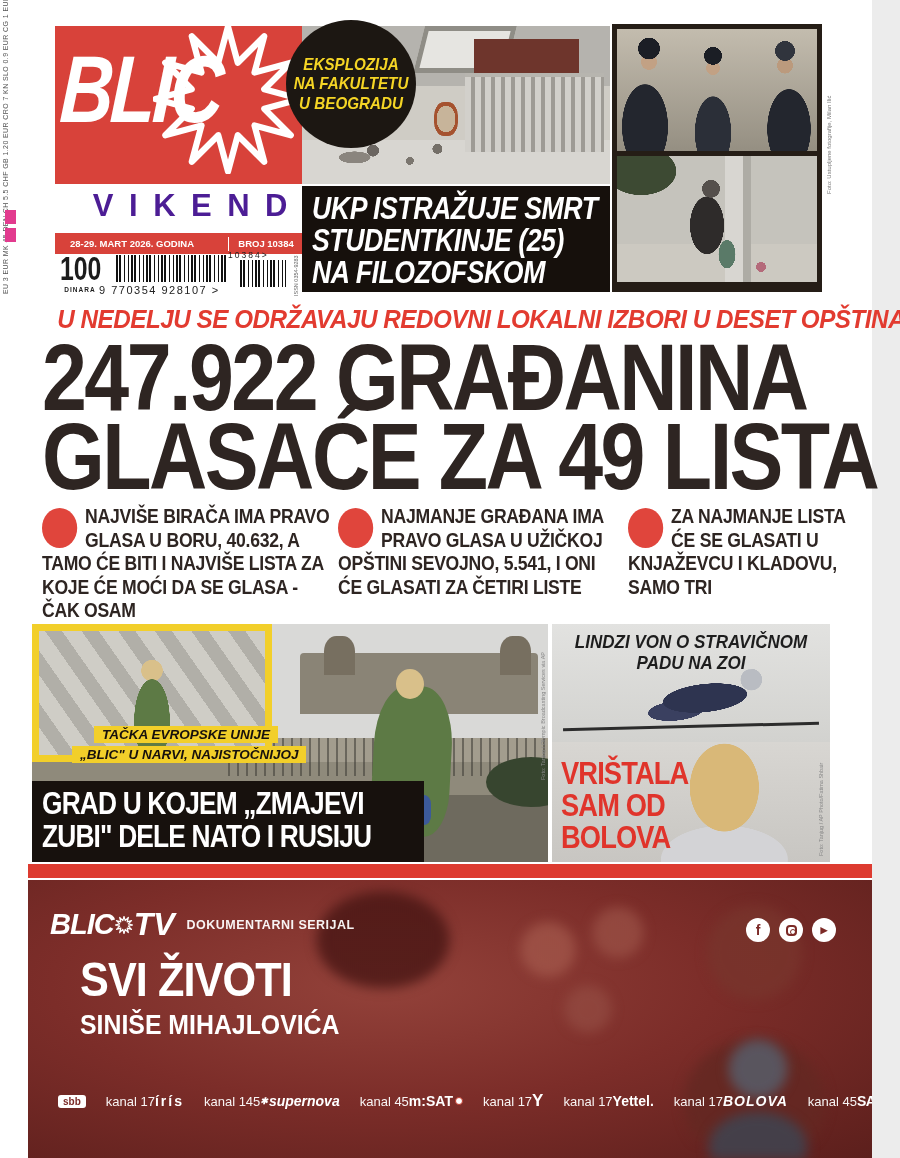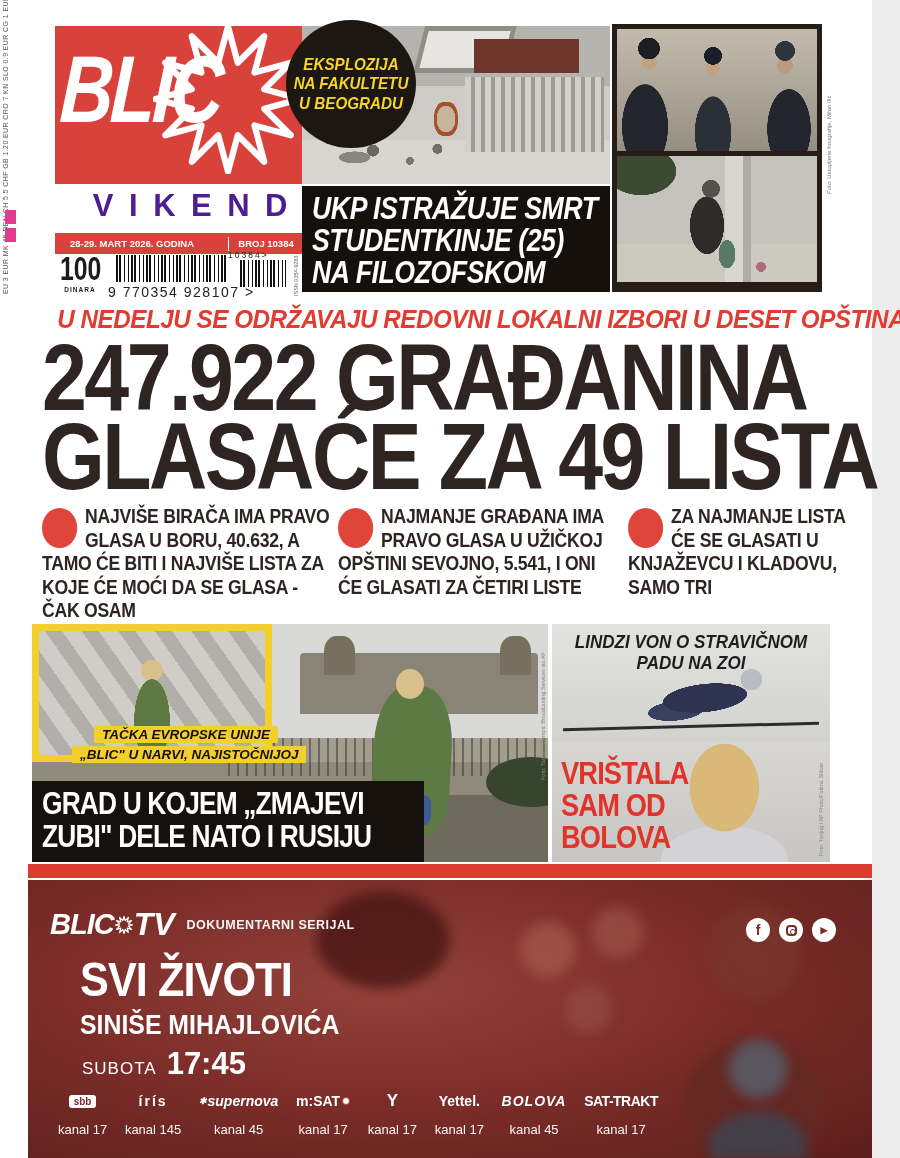--- a/index.html
+++ b/index.html
@@ -20,21 +20,21 @@
   #logo-text { position:absolute; left:8px; top:16px; font-size:95px; font-weight:900; font-style:italic; color:#fff; transform:scaleX(.78) skewX(-4deg); transform-origin:0 0; letter-spacing:-4px; line-height:1; }
   #edition { left:55px; top:188px; width:248px; text-align:right; font-size:31px; font-weight:700; color:#4c1d95; letter-spacing:.5em; text-indent:.5em; }
   #date-bar { left:55px; top:233px; width:248px; height:21px; background:#d8423a; display:flex; align-items:center; color:#fff; font-size:9.5px; font-weight:700; }
   #date-bar .dleft { flex:1; padding-left:15px; }
   #date-bar .dsep { width:1px; height:14px; background:#fff; }
   #date-bar .dright { width:74px; text-align:center; }
   #price-num { left:60px; top:254px; width:48px; text-align:center; font-size:31px; font-weight:900; color:#1c1c1c; transform:scale(.8,1.05); transform-origin:0 0; line-height:.95; }
   #price-unit { left:60px; top:286px; width:40px; text-align:center; font-size:6.5px; font-weight:700; color:#1c1c1c; letter-spacing:1px; }
   .barcode { background:repeating-linear-gradient(90deg,#111 0 2px,#fff 2px 3px,#111 3px 5px,#fff 5px 8px,#111 8px 9px,#fff 9px 12px,#111 12px 13px,#fff 13px 15px); }
   #barcode-main { left:116px; top:255px; width:112px; height:27px; }
-  #barcode-digits { left:108px; top:284px; font-size:14px; letter-spacing:1.5px; color:#222; }
+  #barcode-digits { left:99px; top:284px; font-size:11px; letter-spacing:1.5px; color:#222; }
   #barcode-addon-num { left:228px; top:250px; font-size:8.5px; letter-spacing:2px; color:#222; }
   #barcode-addon { left:240px; top:260px; width:46px; height:27px; }
   #issn { left:293px; top:250px; height:46px; writing-mode:vertical-rl; transform:rotate(180deg); font-size:5.5px; color:#666; }
 
   
   #explosion-photo { left:302px; top:26px; width:308px; height:158px; background:linear-gradient(#b5b3ae 0 38%, #cfccc5 38% 72%, #d8d6d1 72%); overflow:hidden; }
   #expl-window { position:absolute; left:38%; top:0; width:30%; height:30%; background:#e6e5e1; border:5px solid #8f8d86; transform:skewX(-14deg); }
   #expl-panel { position:absolute; left:56%; top:8%; width:34%; height:36%; background:#6e352c; }
   #expl-radiator { position:absolute; left:53%; top:30%; width:45%; height:50%; background:repeating-linear-gradient(90deg,#d2d0cb 0 6px,#9e9b95 6px 10px); border-top:4px solid #b7b5af; }
   #expl-debris { position:absolute; left:8%; top:70%; width:60%; height:22%; background:
@@ -123,21 +123,21 @@
   #tv-subtitle { position:absolute; left:52px; top:130px; font-size:27px; font-weight:800; white-space:nowrap; transform:scaleX(.92); transform-origin:0 0; }
   #tv-schedule { position:absolute; left:54px; top:166px; display:flex; align-items:baseline; gap:10px; }
   #tv-day { font-size:17px; font-weight:400; letter-spacing:1px; }
   #tv-time { font-size:31px; font-weight:800; }
   #tv-social { position:absolute; left:718px; top:38px; display:flex; gap:9px; }
   .soc { width:24px; height:24px; border-radius:50%; background:#fff; color:#7c2a27; display:flex; align-items:center; justify-content:center; font-weight:900; font-size:14px; }
   .soc .ig-ring { width:11px; height:11px; border:2px solid #7c2a27; border-radius:4px; position:relative; }
   .soc .ig-ring::after { content:""; position:absolute; left:2.5px; top:2.5px; width:4px; height:4px; border:1.5px solid #7c2a27; border-radius:50%; }
   .soc .yt { font-size:9px; }
   #tv-channels { position:absolute; left:30px; top:212px; width:600px; display:flex; justify-content:space-between; align-items:flex-end; text-align:center; }
-  .channel { display:flex; flex-direction:column; align-items:center; gap:12px; }
+  .channel { display:flex; flex-direction:row; align-items:center; gap:20px; }
   .ch-logo { font-size:14px; font-weight:700; height:18px; display:flex; align-items:center; white-space:nowrap; }
   .ch-kanal { font-size:13px; font-weight:400; opacity:.95; white-space:nowrap; }
   .ch-box { background:#fff; color:#7c2a27; border-radius:3px; padding:1px 5px; font-size:10px; font-weight:800; }
   .ch-italic { font-style:italic; }
   .msat-badge { display:inline-block; width:8px; height:8px; border-radius:50%; background:#fff; border:1.5px solid #c0392b; margin-left:2px; }
   .star-glyph { font-size:9px; margin-right:1px; }
 </style>
 </head>
 <body>
 
@@ -265,24 +265,20 @@
     <div id="tv-logo-row">
       <span id="tv-logo-blic">BLIC</span>
       <svg id="tv-logo-star" width="18" height="18" viewBox="0 0 120 120">
         <polygon points="118,60 89,67.8 110.2,89 81.2,81.2 89,110.2 67.8,89 60,118 52.2,89 31,110.2 38.8,81.2 9.8,89 31,67.8 2,60 31,52.2 9.8,31 38.8,38.8 31,9.8 52.2,31 60,2 67.8,31 89,9.8 81.2,38.8 110.2,31 89,52.2" fill="none" stroke="#ffffff" stroke-width="8" stroke-linejoin="round"></polygon>
       </svg>
       <span id="tv-logo-tv">TV</span>
       <span id="tv-label">DOKUMENTARNI SERIJAL</span>
     </div>
     <div id="tv-title">SVI ŽIVOTI</div>
     <div id="tv-subtitle">SINIŠE MIHAJLOVIĆA</div>
-    <div id="tv-schedule">
-      <span id="tv-day">SUBOTA</span>
-      <span id="tv-time">17:45</span>
-    </div>
     <div id="tv-social">
       <span class="soc">f</span>
       <span class="soc">
           <span class="ig-ring"></span>
         </span>
       <span class="soc">
           <span class="yt">▶</span>
         </span>
     </div>
 

